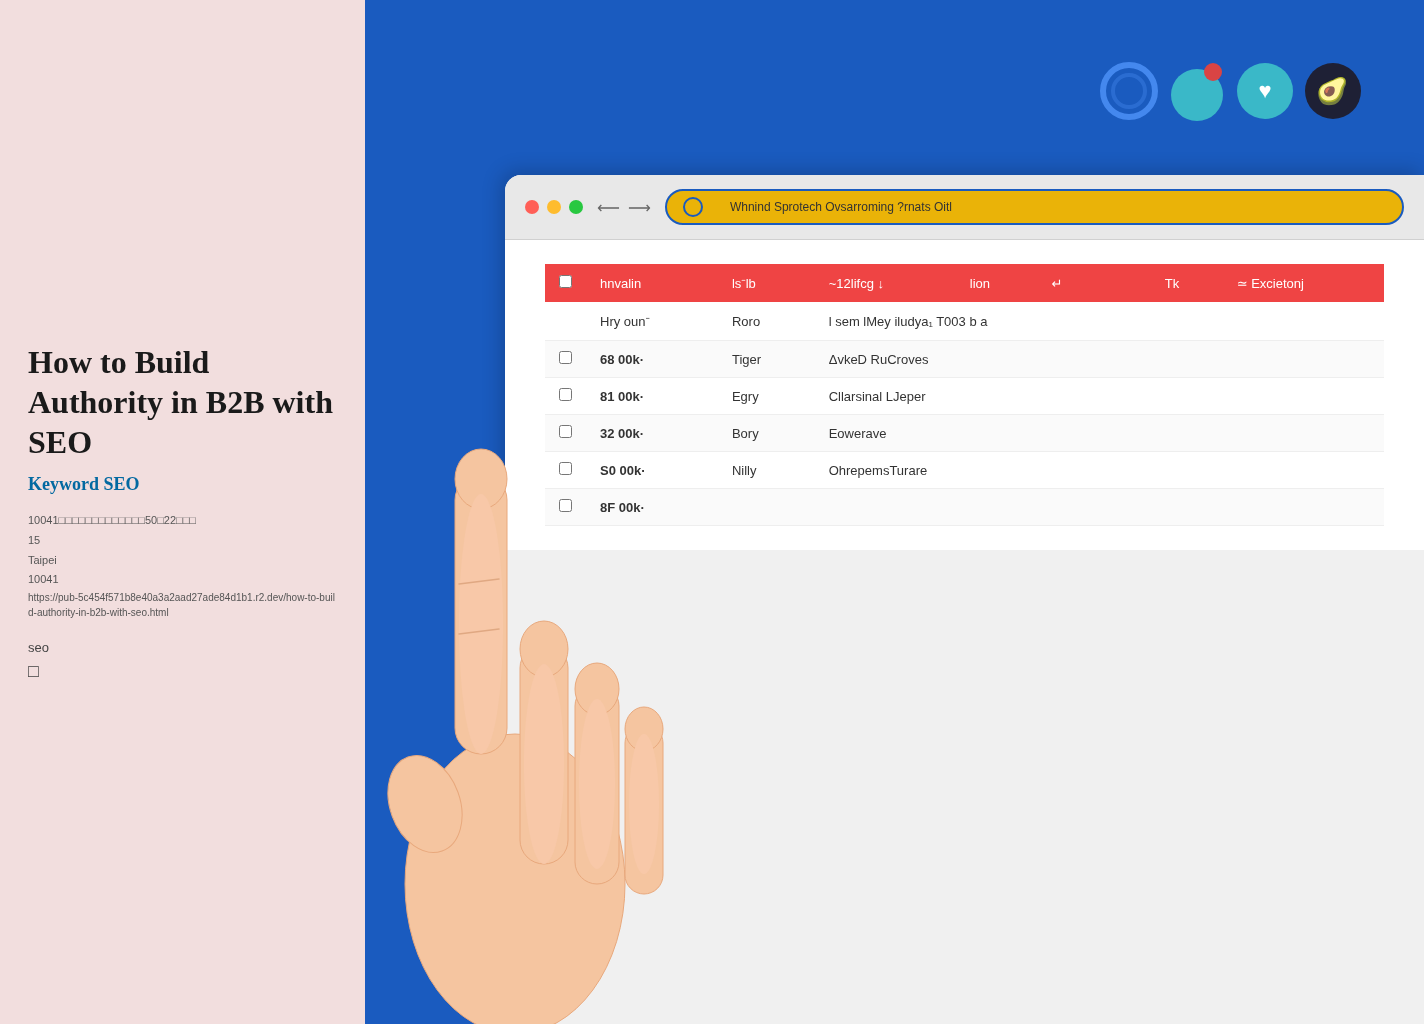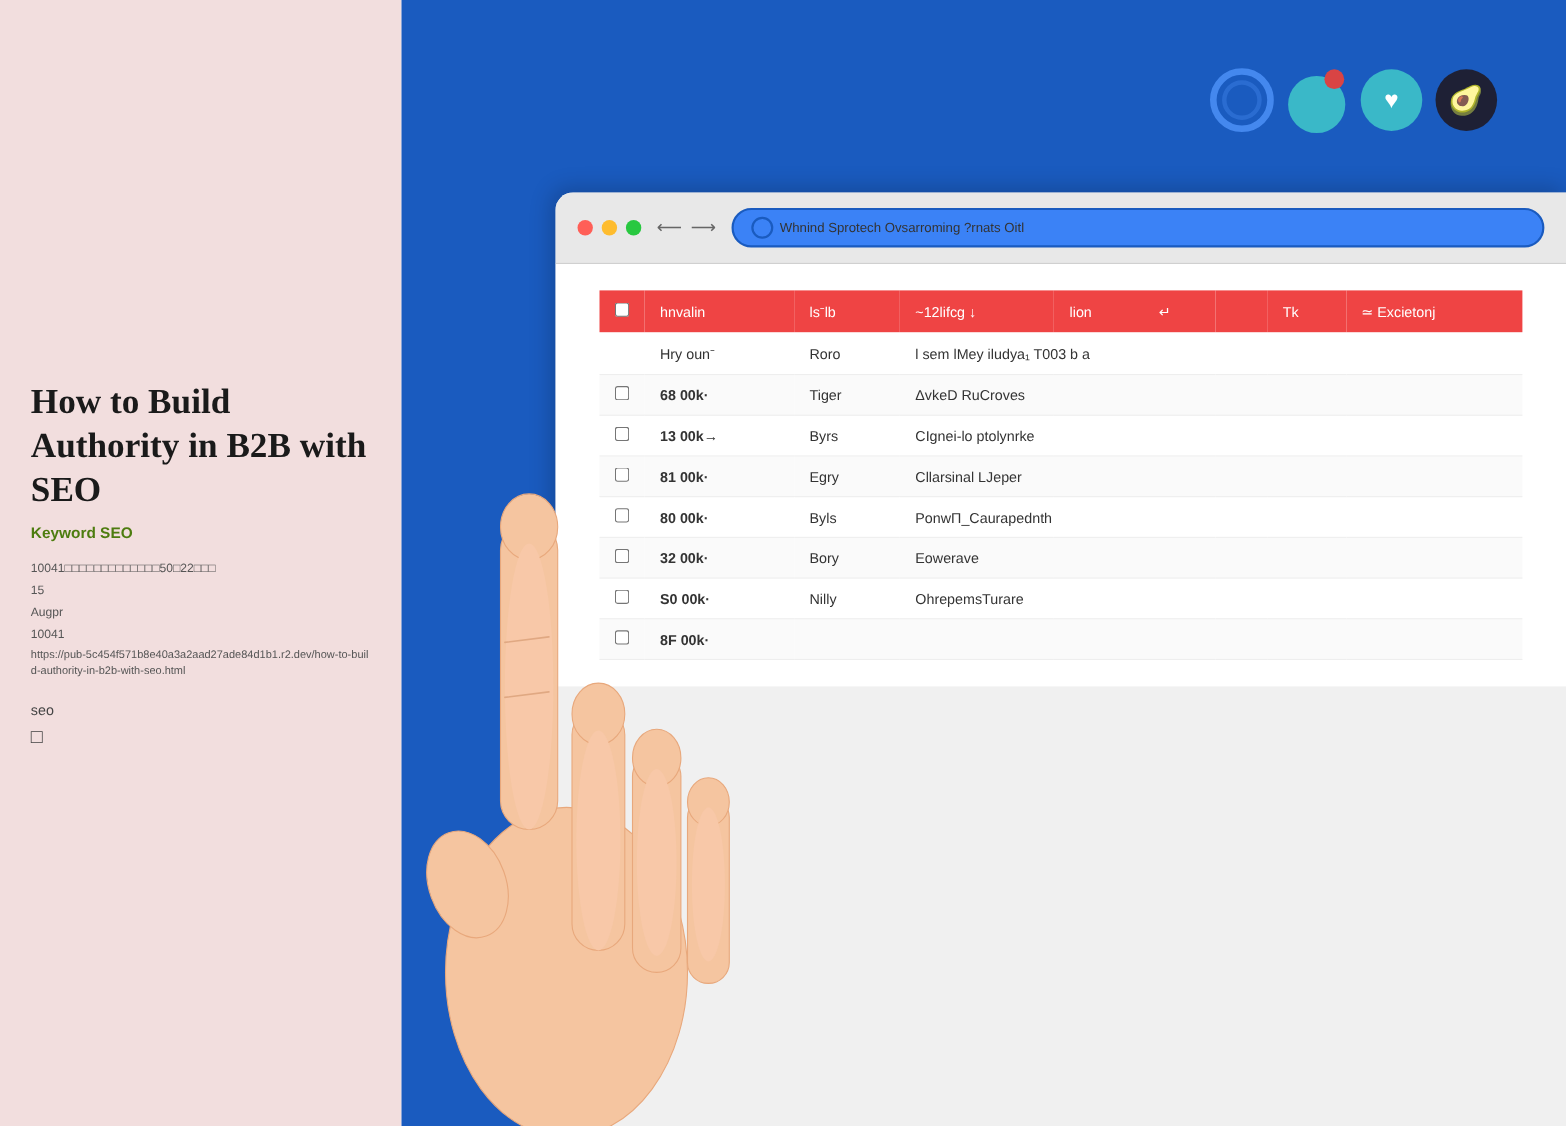--- a/index.html
+++ b/index.html
@@ -27,24 +27,25 @@
     .sidebar-title {
       font-size: 32px;
       font-weight: 700;
       color: #1a1a1a;
       line-height: 1.25;
       margin-bottom: 12px;
       font-family: Liberation Serif, serif;
     }
 
     .sidebar-subtitle {
-      font-size: 14px;
+      font-size: 18px;
       font-weight: 600;
-      color: #4d7c0f;
+      color: #0369a1;
       margin-bottom: 16px;
+      font-family: Liberation Serif, serif;
     }
 
     .sidebar-meta {
       font-size: 11px;
       color: #555;
       line-height: 1.8;
       margin-bottom: 0;
     }
 
     .sidebar-url {
@@ -124,26 +125,26 @@
     .browser-nav {
       display: flex;
       gap: 8px;
       align-items: center;
       color: #888;
       font-size: 18px;
     }
 
     .browser-address {
       flex: 1;
-      background: #3b82f6;
+      background: #eab308;
       border-radius: 20px;
       padding: 6px 16px;
       display: flex;
       align-items: center;
-      gap: 6px;
+      gap: 27px;
       border: 2px solid #1a5bbf;
     }
 
     .address-circle {
       width: 20px;
       height: 20px;
       border-radius: 50%;
       border: 2.5px solid #1a5bbf;
       flex-shrink: 0;
     }
@@ -253,21 +254,21 @@
   </style>
 </head>
 <body>
 
 <div class="sidebar">
   <h1 class="sidebar-title">How to Build Authority in B2B with SEO</h1>
   <p class="sidebar-subtitle">Keyword SEO</p>
   <div class="sidebar-meta">
     <span>10041□□□□□□□□□□□□□50□22□□□</span><br>
     <span>15</span><br>
-    <span>Augpr</span><br>
+    <span>Taipei</span><br>
     <span>10041</span>
   </div>
   <div class="sidebar-url">https://pub-5c454f571b8e40a3a2aad27ade84d1b1.r2.dev/how-to-build-authority-in-b2b-with-seo.html</div>
   <div class="sidebar-tag">seo</div>
   <div class="sidebar-icon">□</div>
 </div>
 
 <div class="main-area">
 
   <div class="top-circles">
@@ -346,35 +347,23 @@
             <td colspan="6">l sem lMey iludya₁ T003 b a</td>
           </tr>
           <tr>
             <td><input type="checkbox" style=""></td>
             <td class="td-volume">68 00k·</td>
             <td class="td-trend">Tiger</td>
             <td colspan="6">ΔvkeD RuCroves</td>
           </tr>
           <tr>
             <td><input type="checkbox" style=""></td>
-            <td class="td-volume">13 00k→</td>
-            <td class="td-trend">Byrs</td>
-            <td colspan="6">CIgnei-lo ptolynrke</td>
-          </tr>
-          <tr>
-            <td><input type="checkbox" style=""></td>
             <td class="td-volume">81  00k·</td>
             <td class="td-trend">Egry</td>
             <td colspan="6">Cllarsinal LJeper</td>
-          </tr>
-          <tr>
-            <td><input type="checkbox" style=""></td>
-            <td class="td-volume">80 00k·</td>
-            <td class="td-trend">Byls</td>
-            <td colspan="6">PonwΠ_Caurapednth</td>
           </tr>
           <tr>
             <td><input type="checkbox" style=""></td>
             <td class="td-volume">32 00k·</td>
             <td class="td-trend">Bory</td>
             <td colspan="6">Eowerave</td>
           </tr>
           <tr>
             <td><input type="checkbox" style=""></td>
             <td class="td-volume">S0 00k·</td>

